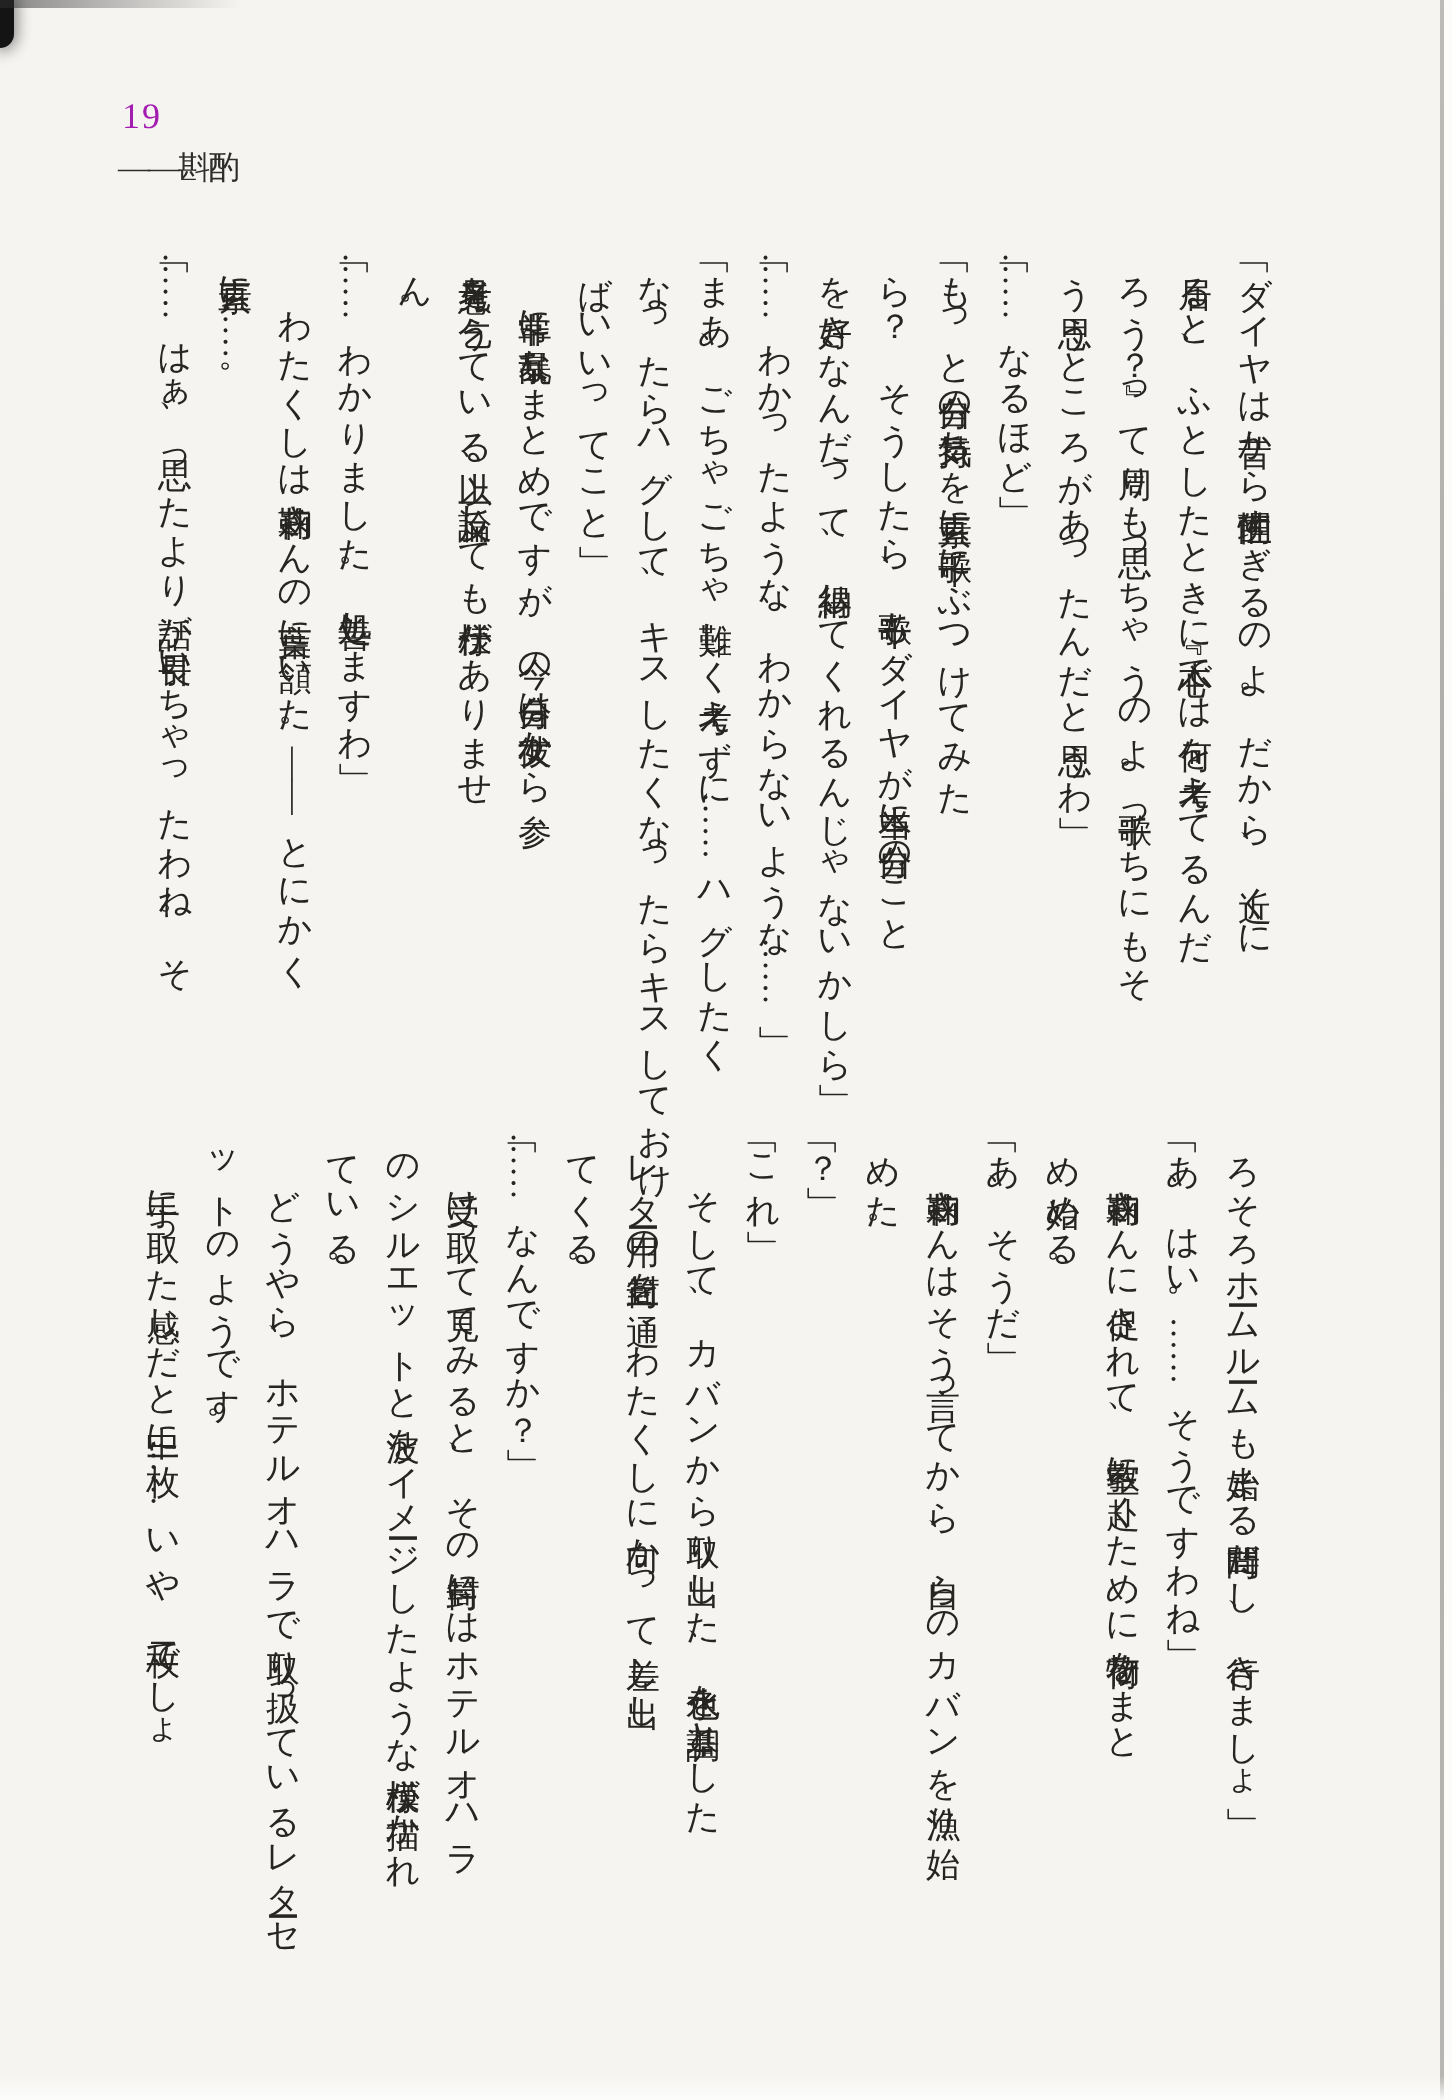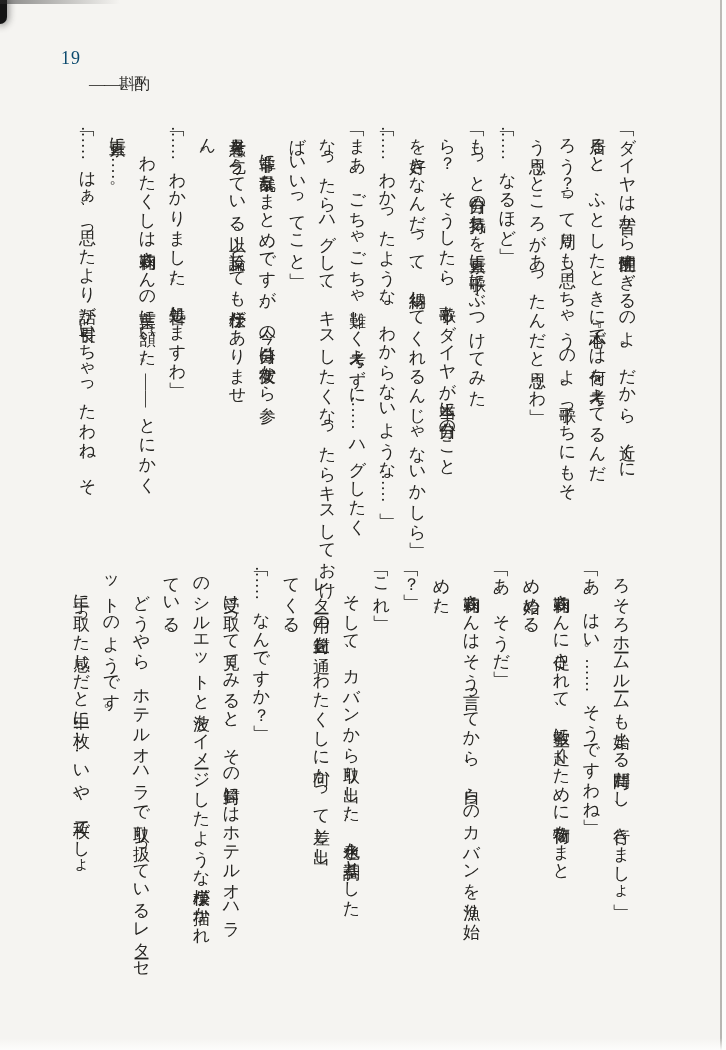--- a/index.html
+++ b/index.html
@@ -20,31 +20,30 @@
     height: 1050px;
     background: #f5f4f1;
     color: #262522;
   }
   .page-number {
     position: absolute;
     top: 48px;
     left: 61px;
     font-size: 18px;
     letter-spacing: 1px;
-    color: #0c4a6e;
+    color: #a21caf;
   }
   .running-header {
     position: absolute;
     top: 74px;
     left: 59px;
     font-size: 16px;
     letter-spacing: -1px;
     color: #2e2d2a;
     white-space: nowrap;
-    margin-left: 30px;
   }
   .tblock {
     position: absolute;
     writing-mode: vertical-rl;
     text-orientation: mixed;
     font-size: 17px;
     line-height: 30px;
     letter-spacing: 0;
     white-space: nowrap;
     color: #262522;

